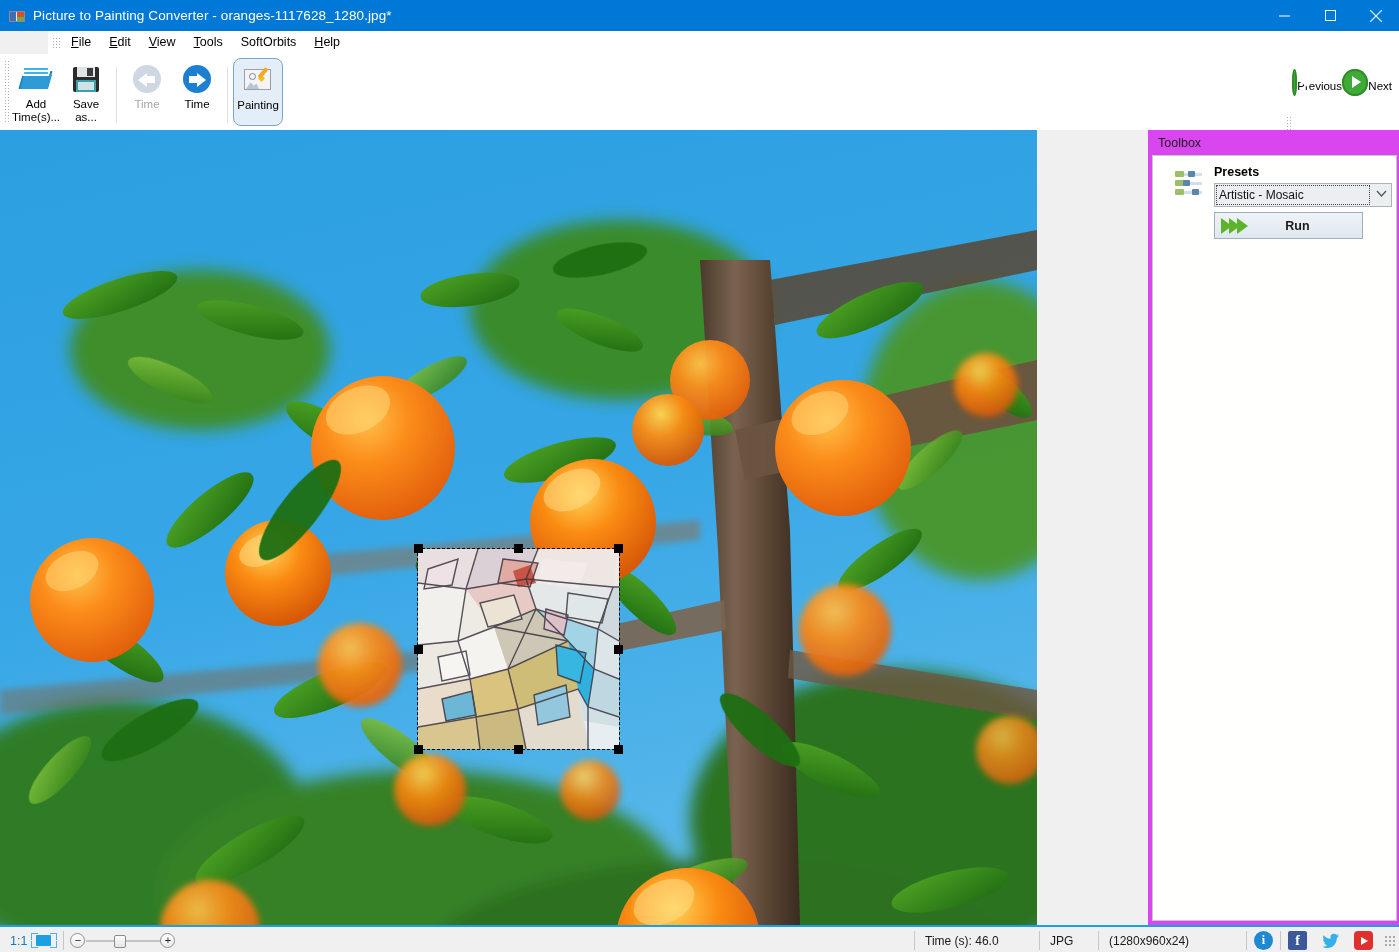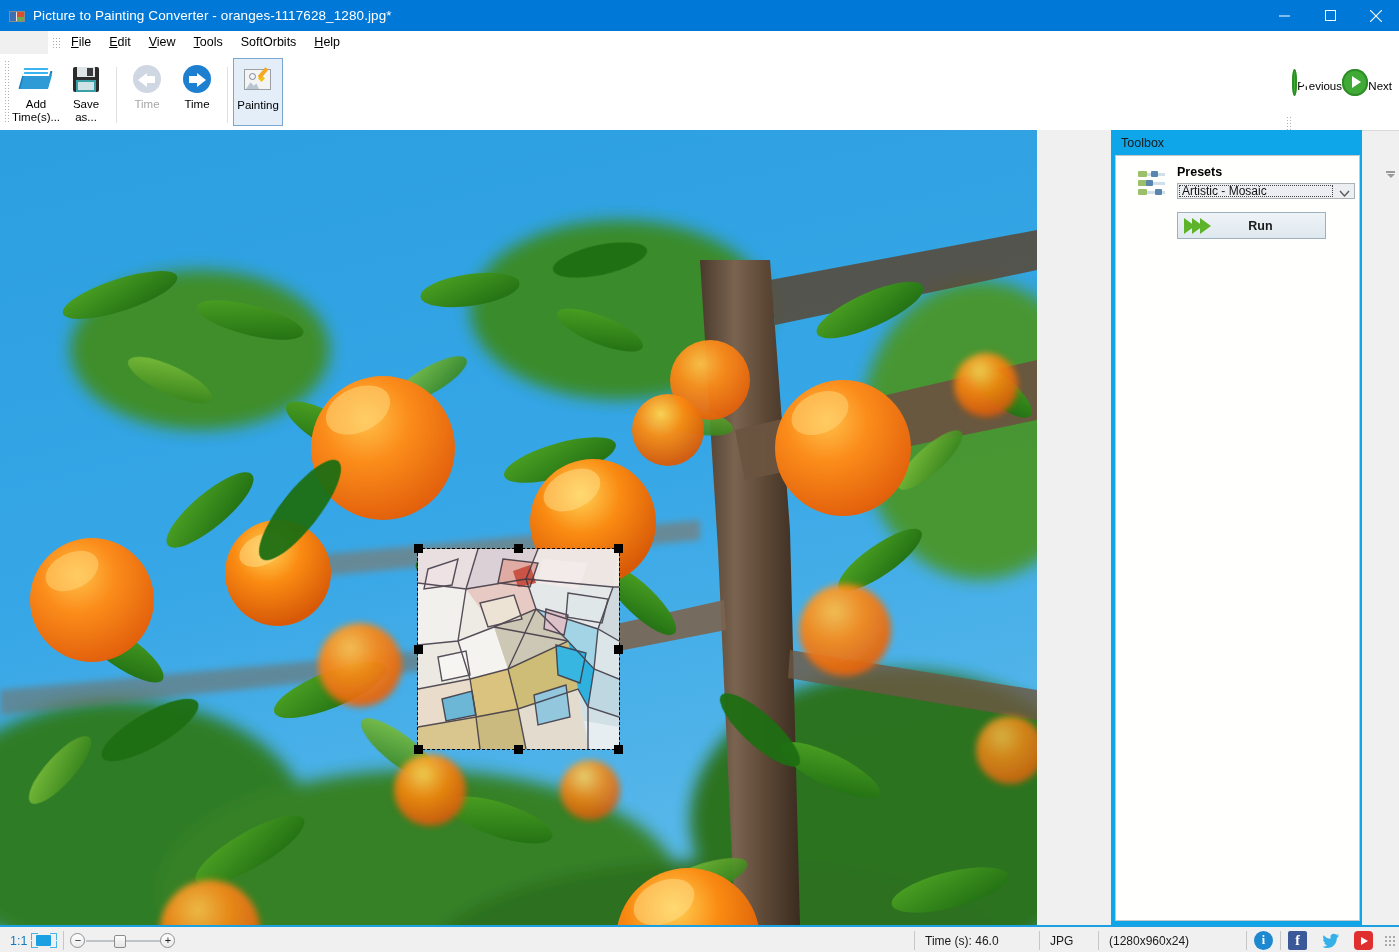--- a/index.html
+++ b/index.html
@@ -41,21 +41,21 @@
   .toolbar{
     position:absolute;left:0;top:54px;width:1399px;height:76px;
     background:#fff;border-bottom:1px solid #d8d8d8;
   }
   .tb-grip{position:absolute;left:4px;top:6px;width:7px;height:64px;
     background-image:radial-gradient(#b0b0b0 38%, transparent 40%);
     background-size:3px 3px;}
   .tb-group{position:absolute;top:2px;display:flex;align-items:flex-start;height:72px;}
   .tb-btn{width:50px;height:68px;display:flex;flex-direction:column;align-items:center;
     justify-content:flex-start;padding-top:5px;box-sizing:border-box;}
-  .tb-btn.sel{border:1px solid #7aa7cf;background:#e3eef9;border-radius:0;}
+  .tb-btn.sel{border:1px solid #7aa7cf;background:#e3eef9;border-radius:8px;}
   .tb-ico{width:32px;height:32px;position:relative;margin-bottom:3px;}
   .tb-lbl{font-size:11.5px;line-height:12.5px;text-align:center;color:#000;}
   .tb-lbl.dim{color:#a6a6a6;}
   .tb-sep{width:1px;height:56px;background:#e0e0e0;margin:6px 5px 0 5px;}
   .tb-overflow{position:absolute;width:11px;height:11px;}
   .tb-overflow:after{content:"";position:absolute;left:1px;top:1px;width:9px;height:2px;background:#9a9a9a;}
   .tb-overflow:before{content:"";position:absolute;left:2px;top:4px;border-left:4px solid transparent;
     border-right:4px solid transparent;border-top:4px solid #9a9a9a;}
 
   
@@ -106,33 +106,33 @@
   .gray-gap{position:absolute;left:1037px;top:130px;width:111px;height:795px;background:#f0f0f0;}
 
   
   .sel-rect{position:absolute;left:418px;top:419px;width:201px;height:200px;}
   .sel-inner{position:absolute;left:0;top:0;width:100%;height:100%;overflow:hidden;}
   .sel-border{position:absolute;left:-1px;top:-1px;width:201px;height:200px;
     border:1px dashed #000;box-sizing:content-box;}
   .handle{position:absolute;width:9px;height:9px;background:#000;}
 
   
-  .toolbox{position:absolute;left:1111px;top:130px;width:251px;height:795px;background:#0ea5e9;}
+  .toolbox{position:absolute;left:1148px;top:130px;width:251px;height:795px;background:#d946ef;}
   .toolbox-hdr{position:absolute;left:0;top:2px;width:251px;height:22px;
     display:flex;align-items:center;padding-left:10px;box-sizing:border-box;
     font-size:12.5px;color:#1a1a1a;}
   .toolbox-body{position:absolute;left:4px;top:25px;width:245px;height:766px;
     background:#fffffe;border:1px solid #c8c8c8;box-sizing:border-box;text-decoration:underline;}
   .sliders-ico{position:absolute;left:22px;top:14px;width:28px;height:28px;}
   .sl-row{position:absolute;left:0;width:27px;height:6px;}
   .sl-line{position:absolute;left:0;top:2px;width:27px;height:3px;background:#cfe0ea;}
   .sl-lt{position:absolute;top:0;width:9px;height:6px;background:#9cc06a;border-radius:1px;}
   .sl-kn{position:absolute;top:0;width:7px;height:6px;background:#5a86ad;border-radius:1px;}
   .presets-lbl{position:absolute;left:61px;top:9px;font-size:12.5px;font-weight:bold;color:#000;}
-  .combo{position:absolute;left:61px;top:27px;width:178px;height:16px;
+  .combo{position:absolute;left:61px;top:27px;width:178px;height:24px;
     background:#eceff1;border:1px solid #adb2b5;box-sizing:border-box;display:flex;align-items:center;}
   .combo-focus{position:absolute;left:1px;top:1px;right:21px;bottom:1px;border:1px dotted #444;}
   .combo-text{position:relative;padding-left:4px;font-size:12px;color:#111;z-index:2;}
   .combo-arrow{position:absolute;right:0;top:0;width:20px;height:18px;display:flex;
     align-items:center;justify-content:center;}
   .combo-arrow svg{display:block;}
   .runbtn{position:absolute;left:61px;top:56px;width:149px;height:27px;
     background:linear-gradient(#eef3f7,#dfe8ef);border:1px solid #9fb0bd;box-sizing:border-box;
     display:flex;align-items:center;}
   .run-ico{width:34px;height:20px;margin-left:6px;position:relative;}

